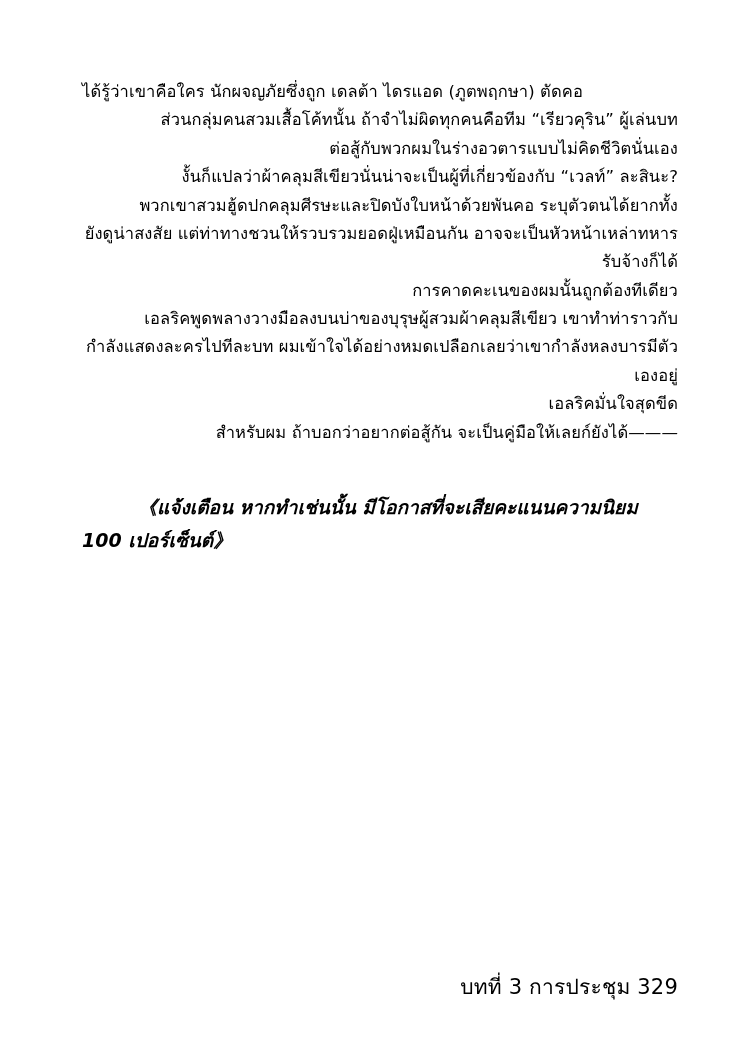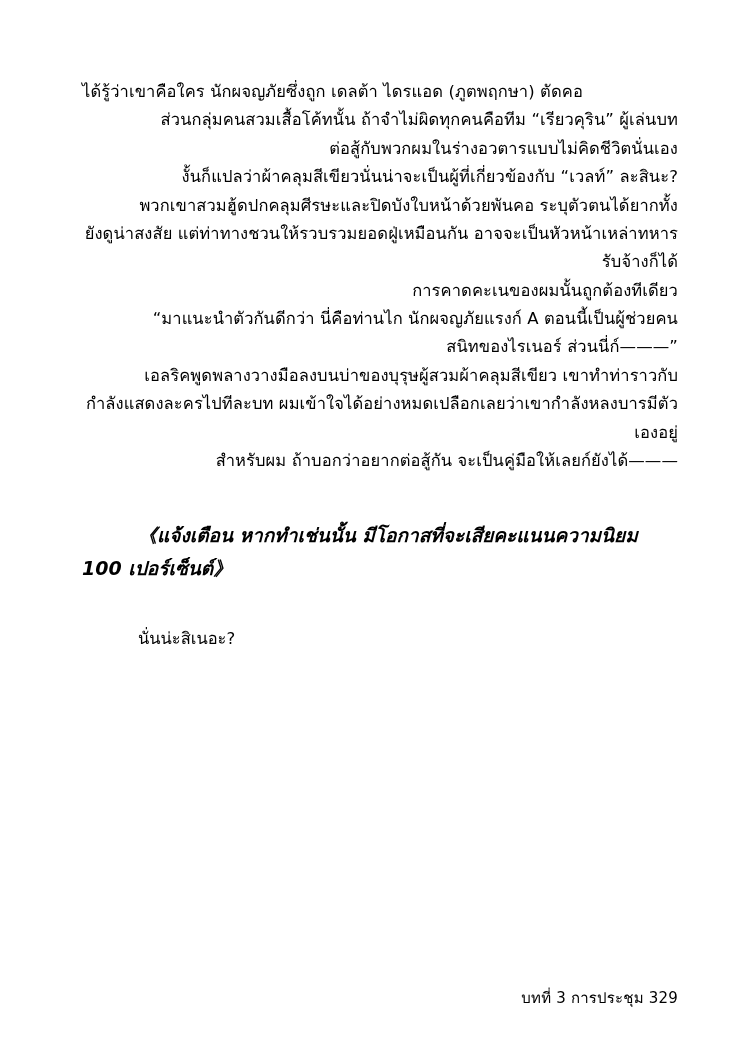--- a/index.html
+++ b/index.html
@@ -42,40 +42,39 @@
   }
   .post-note {
     margin-top: 40px;
     text-indent: 56px;
     font-size: 16.5px;
     line-height: 1.72;
   }
   .footer {
     position: absolute;
     right: 60px;
-    bottom: 41px;
-    font-size: 15px;
+    bottom: 48px;
+    font-size: 21px;
     letter-spacing: 0.2px;
   }
 </style>
 </head>
 <body>
 
 <div class="page">
 
   <div class="body-text">
     <p>ได้รู้ว่าเขาคือใคร นักผจญภัยซึ่งถูก เดลต้า ไดรแอด (ภูตพฤกษา) ตัดคอ</p>
     <p class="indent">ส่วนกลุ่มคนสวมเสื้อโค้ทนั้น ถ้าจำไม่ผิดทุกคนคือทีม “เรียวคุริน” ผู้เล่นบทต่อสู้กับพวกผมในร่างอวตารแบบไม่คิดชีวิตนั่นเอง</p>
     <p class="indent">งั้นก็แปลว่าผ้าคลุมสีเขียวนั่นน่าจะเป็นผู้ที่เกี่ยวข้องกับ “เวลท์” ละสินะ?</p>
     <p class="indent">พวกเขาสวมฮู้ดปกคลุมศีรษะและปิดบังใบหน้าด้วยพันคอ ระบุตัวตนได้ยากทั้งยังดูน่าสงสัย แต่ท่าทางชวนให้รวบรวมยอดฝู่เหมือนกัน อาจจะเป็นหัวหน้าเหล่าทหารรับจ้างก็ได้</p>
     <p class="indent">การคาดคะเนของผมนั้นถูกต้องทีเดียว</p>
-    <p class="indent">“มาแนะนำตัวกันดีกว่า  นี่คือท่านไก  นักผจญภัยแรงก์ A ตอนนี้เป็นผู้ช่วยคนสนิทของไรเนอร์ ส่วนนี่ก์———”</p>
     <p class="indent">เอลริคพูดพลางวางมือลงบนบ่าของบุรุษผู้สวมผ้าคลุมสีเขียว เขาทำท่าราวกับกำลังแสดงละครไปทีละบท ผมเข้าใจได้อย่างหมดเปลือกเลยว่าเขากำลังหลงบารมีตัวเองอยู่</p>
+    <p class="indent">เอลริคมั่นใจสุดขีด</p>
     <p class="indent">สำหรับผม  ถ้าบอกว่าอยากต่อสู้กัน  จะเป็นคู่มือให้เลยก์ยังได้———</p>
   </div>
 
   <div class="warning-block">《แจ้งเตือน หากทำเช่นนั้น มีโอกาสที่จะเสียคะแนนความนิยม 100 เปอร์เซ็นต์》</div>
 
-  <div class="post-note">นั่นน่ะสิเนอะ?</div>
 
   <div class="footer">บทที่ 3 การประชุม  329</div>
 
 </div>
 
 </body></html>

